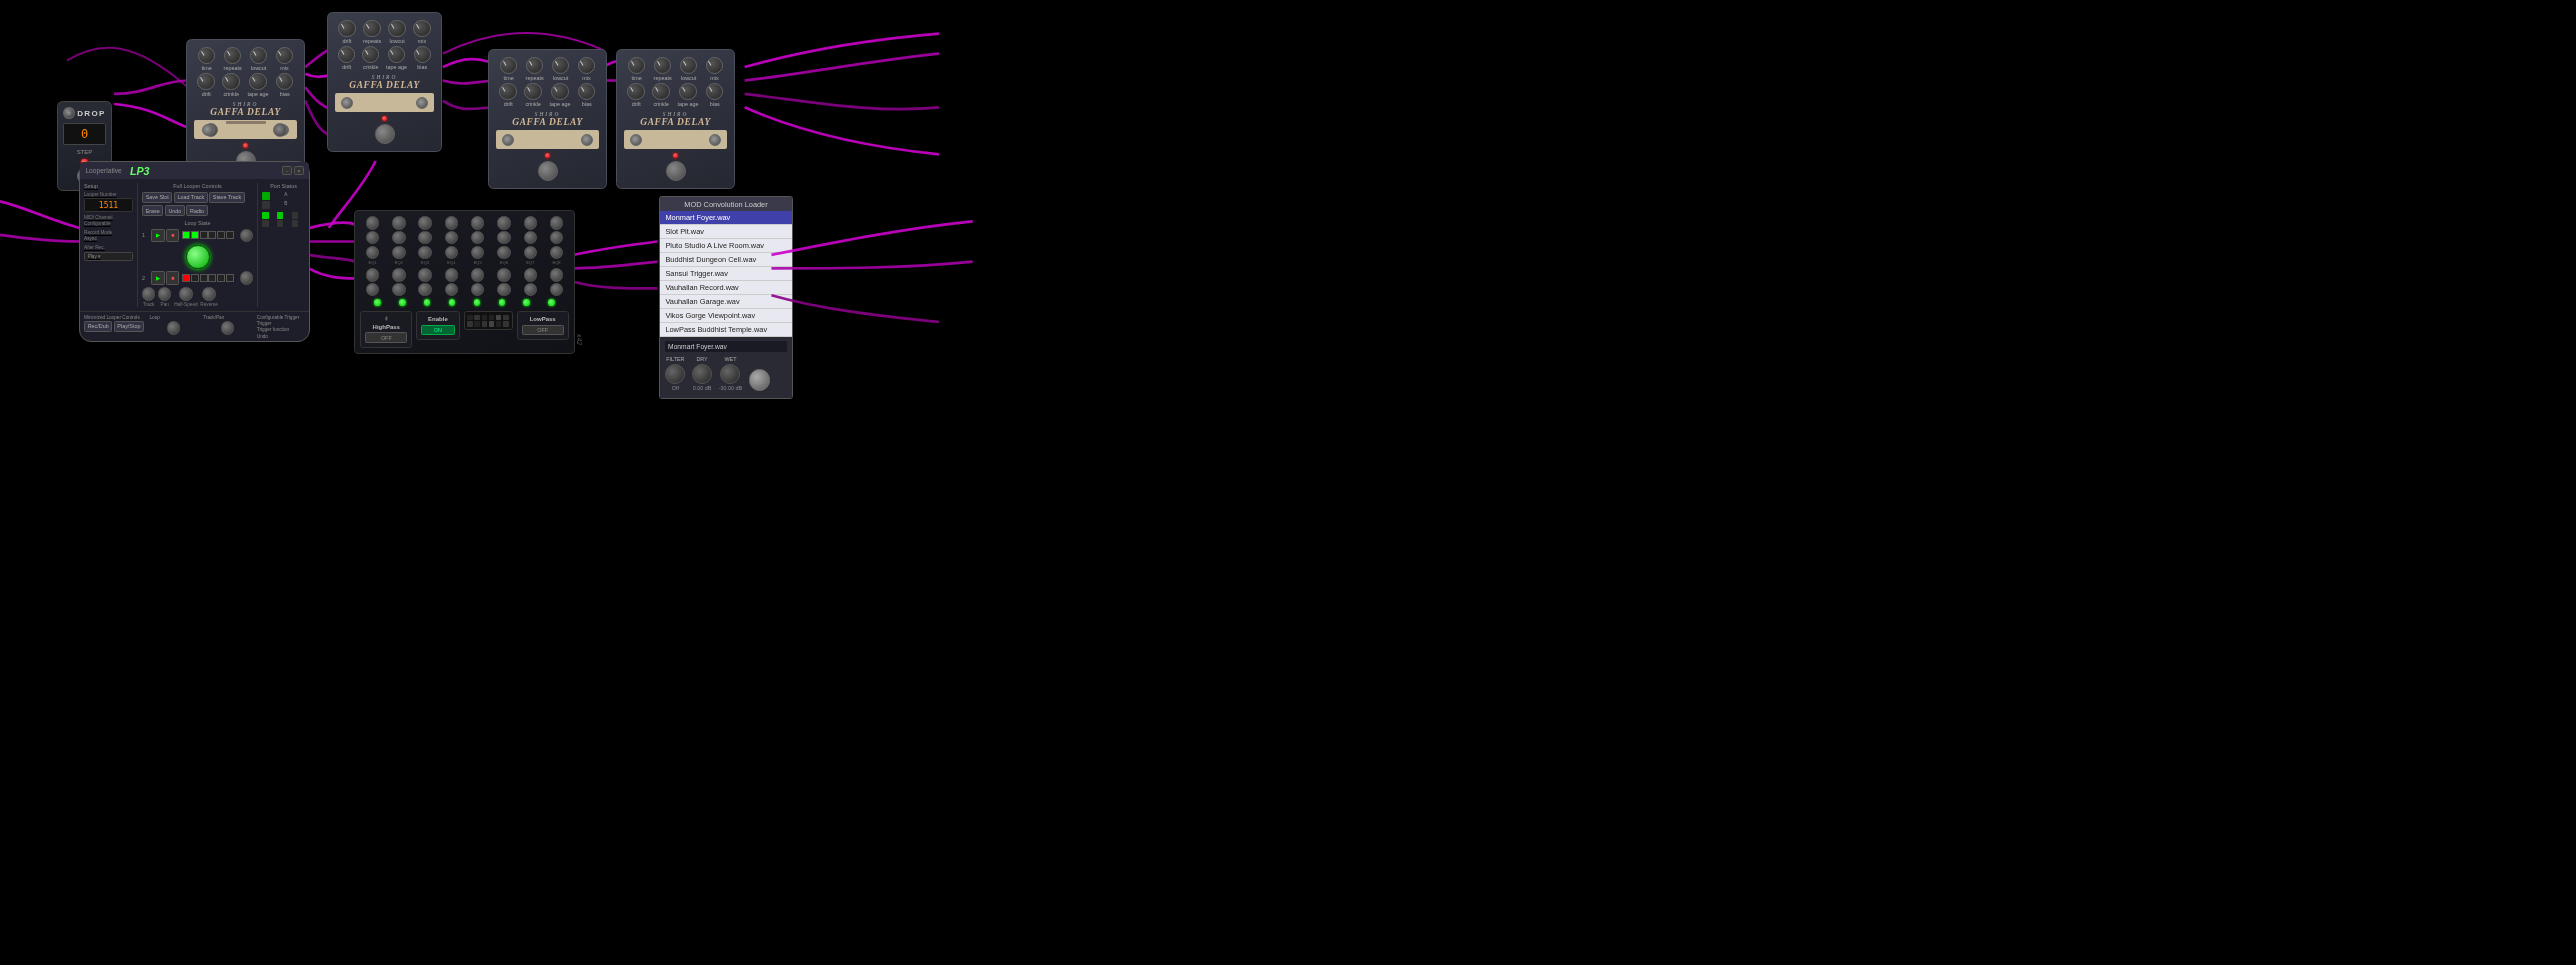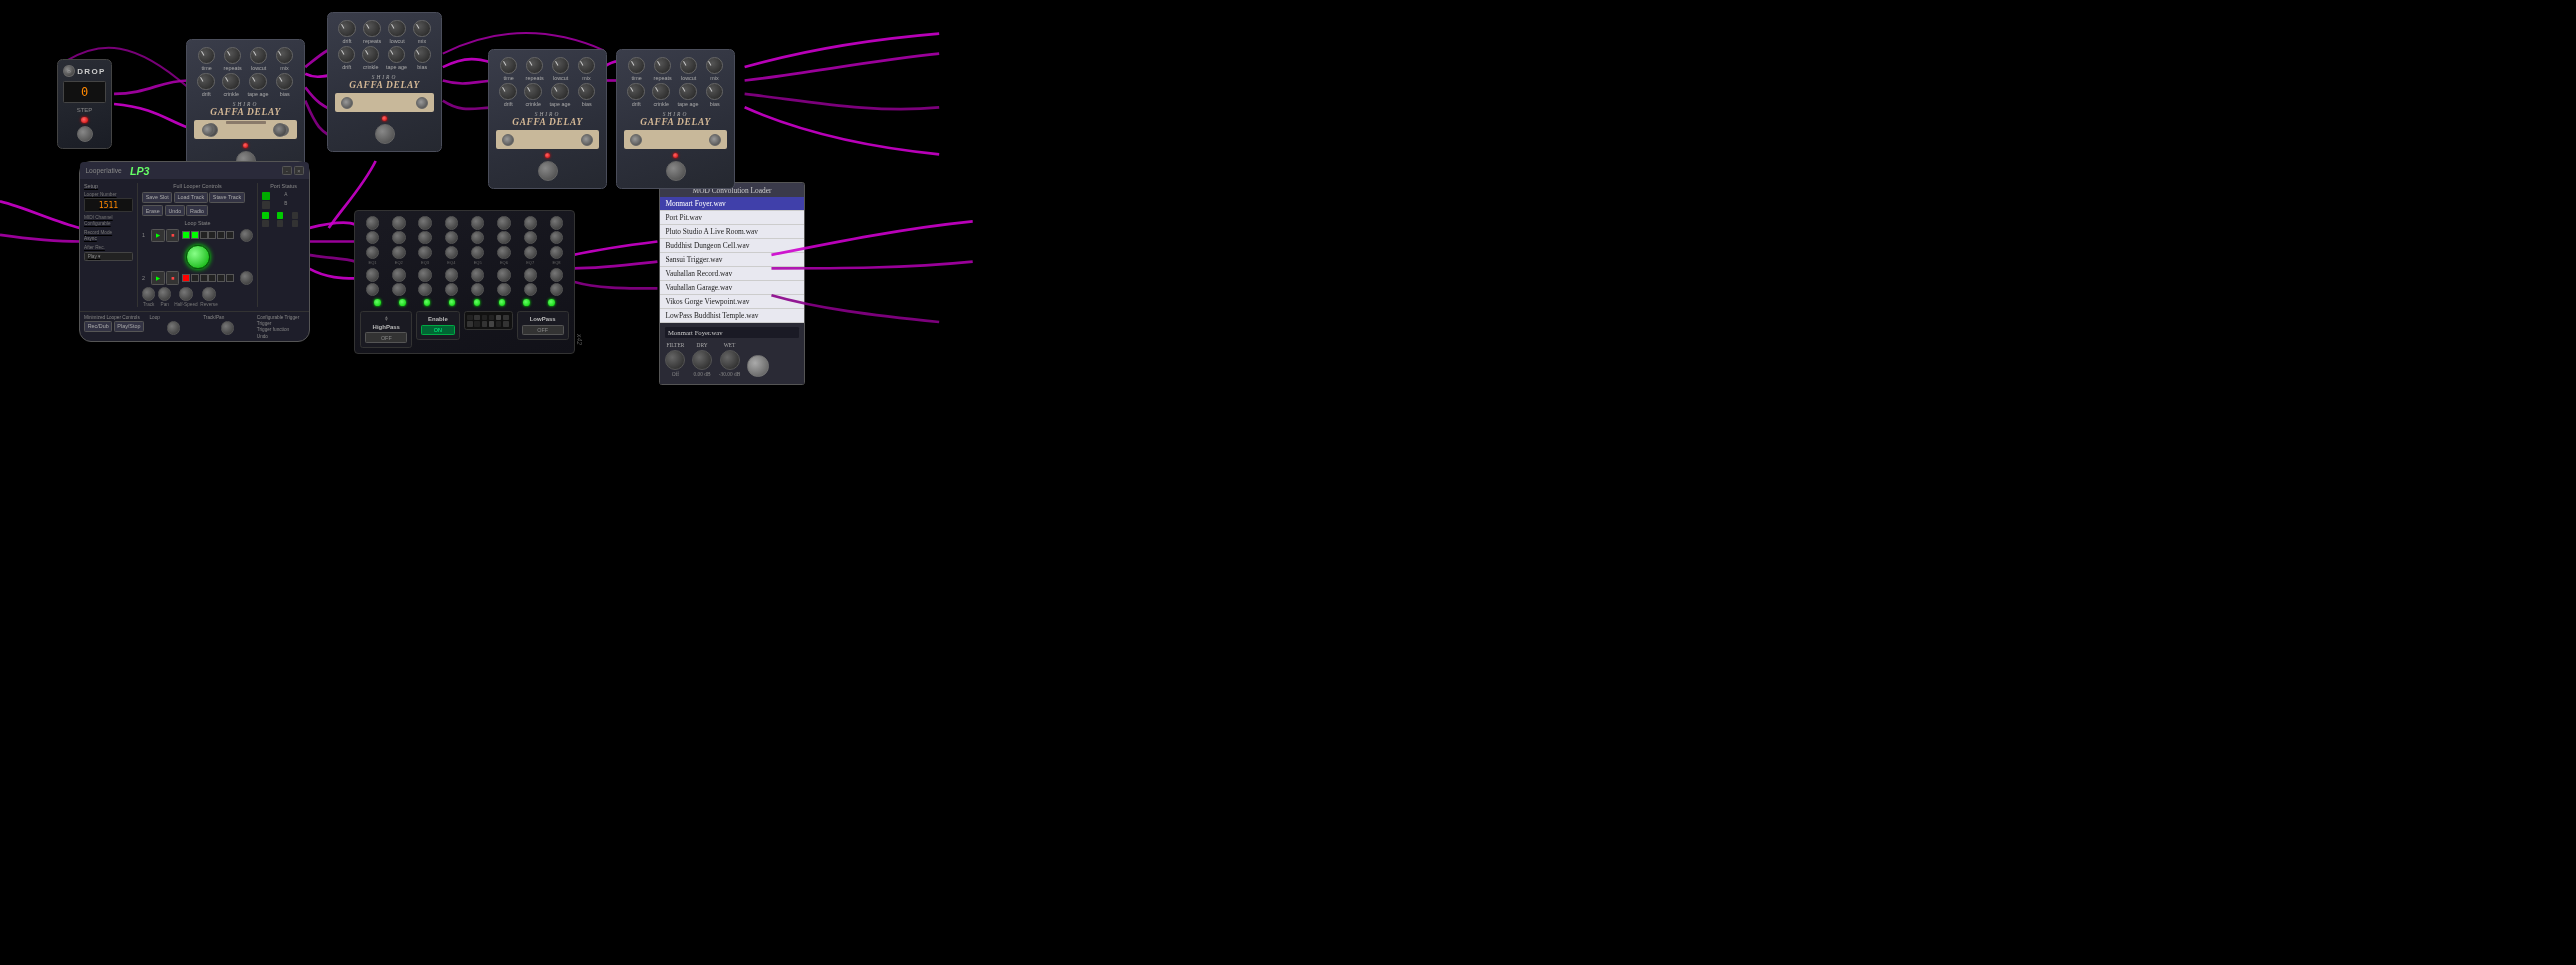--- a/index.html
+++ b/index.html
@@ -133,20 +133,21 @@
     }
 
     
     .drop-module {
       background: linear-gradient(160deg, #2a2d35, #1a1d25);
       border: 0.7px solid #444;
       border-radius: 5.4px;
       width: 54px;
       padding: 5.4px;
       text-align: center;
+      margin-top: 42px;
     }
 
     
     .looperlative-module {
       background: #1e1e2a;
       border: 0.7px solid #555;
       border-radius: 12px;
     }
 
     
@@ -874,27 +875,27 @@
 
     <div style="background:#1a1a22;border:0.7px solid #333;border-radius:2.7px;padding:4px;text-align:center;flex:1;">
       <div style="font-size:6px;font-weight:bold;color:#bbb;margin-bottom:2.7px;">LowPass</div>
       <div style="background:#333;border:0.7px solid #555;border-radius:1.3px;padding:1.3px 5.4px;font-size:5.4px;color:#888;cursor:pointer;">OFF</div>
     </div>
   </div>
 
   <div style="position:absolute;right:-10.7px;bottom:10.7px;font-size:6.7px;color:#555;font-style:italic;transform:rotate(90deg);">x42</div>
 </div>
 
-<div class="mod-conv" style="left:659px; top:182px; width:146px;font-family:Liberation Serif, serif;">
+<div class="mod-conv" style="left:659px; top:196px; width:134px;">
 
   <div class="mod-conv-header">MOD Convolution Loader</div>
 
   <ul class="mod-conv-list">
     <li>Monmart Foyer.wav</li>
-    <li>Port Pit.wav</li>
+    <li>Slot Pit.wav</li>
     <li>Pluto Studio A Live Room.wav</li>
     <li>Buddhist Dungeon Cell.wav</li>
     <li>Sansui Trigger.wav</li>
     <li>Vauhallan Record.wav</li>
     <li>Vauhallan Garage.wav</li>
     <li>Vikos Gorge Viewpoint.wav</li>
     <li>LowPass Buddhist Temple.wav</li>
   </ul>
 
   <div class="mod-conv-footer">

